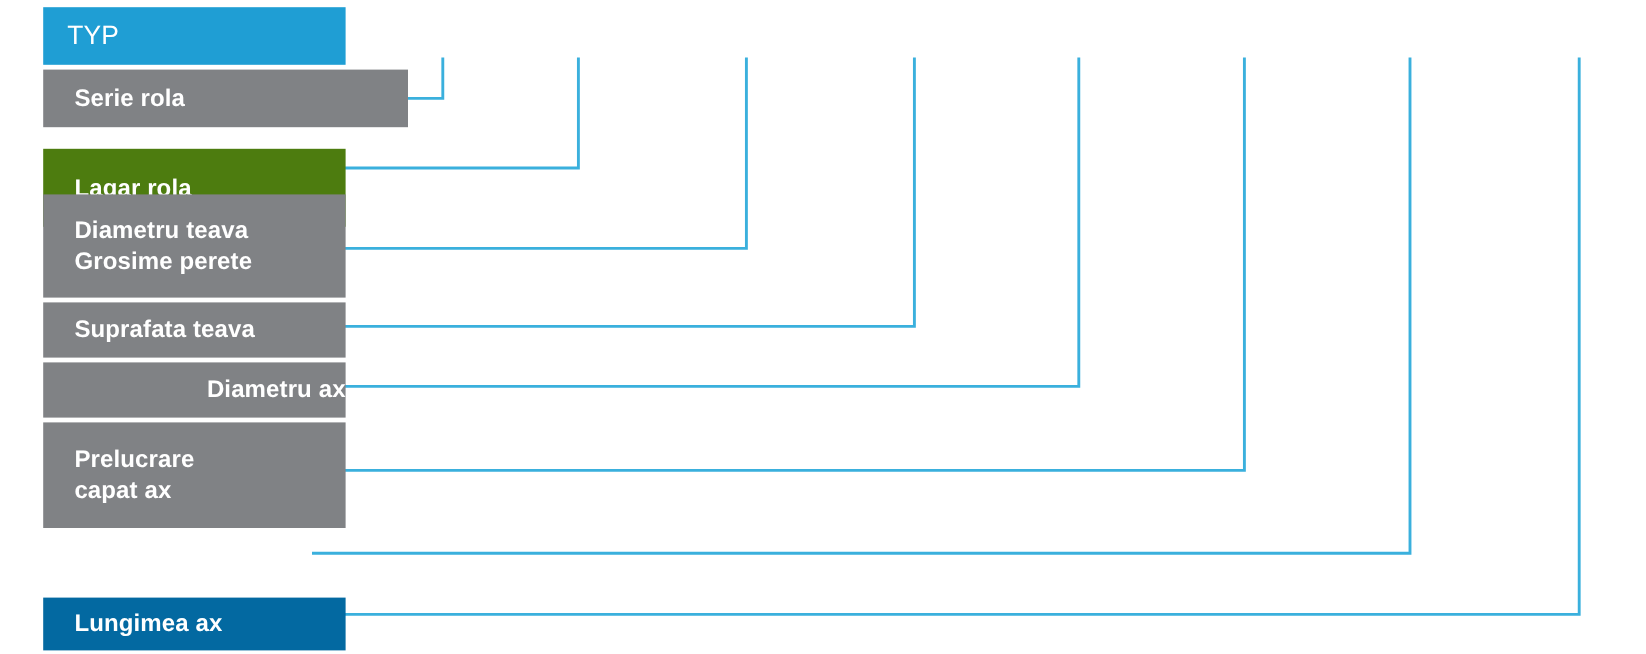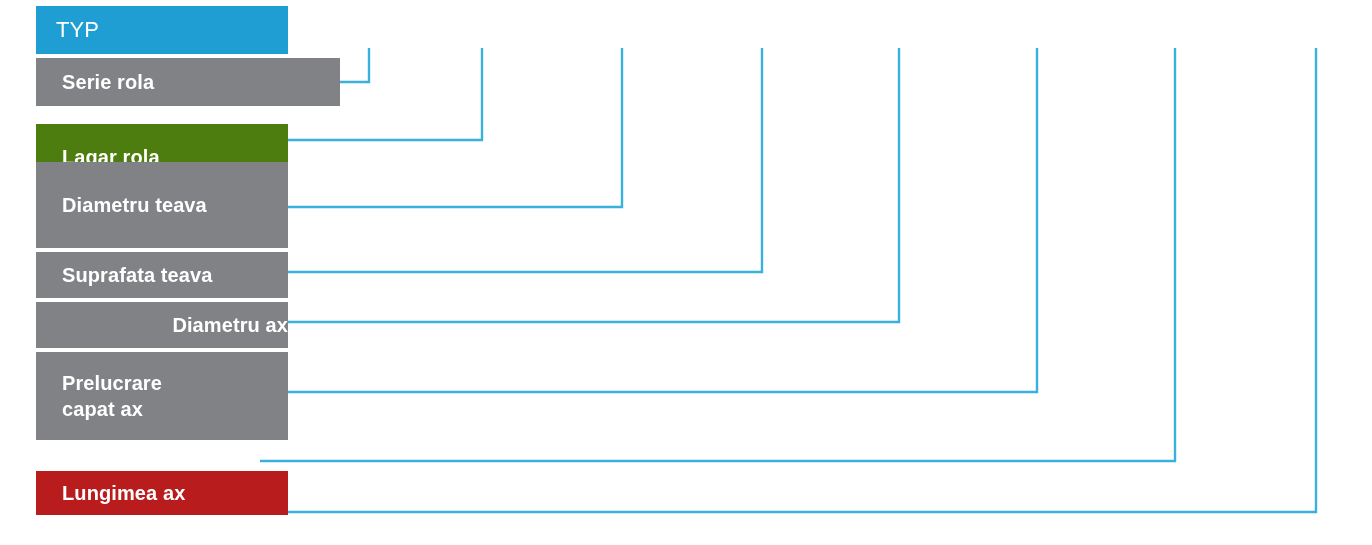--- a/index.html
+++ b/index.html
@@ -109,30 +109,31 @@
       <span class="label-line">TYP</span>
     </div>
   <div class="label-box" style="left: 8px; top: 58px; width: 304px; height: 48px; background: rgb(128, 130, 133); color: rgb(255, 255, 255);">
         <span class="label-line">Serie rola</span>
       </div>
       <div class="label-box" style="left: 8px; top: 124px; width: 252px; height: 65px; background: #4d7c0f; color: rgb(255, 255, 255);">
         <span class="label-line">Lagar rola</span>
       </div>
       <div class="label-box" style="left: 8px; top: 162px; width: 252px; height: 86px; background: rgb(128, 130, 133); color: rgb(255, 255, 255);">
         <span class="label-line">Diametru teava</span>
+        <span class="label-line">Grosime perete</span>
       </div>
       <div class="label-box" style="left: 8px; top: 252px; width: 252px; height: 46px; background: rgb(128, 130, 133); color: rgb(255, 255, 255);">
         <span class="label-line">Suprafata teava</span>
       </div>
       <div class="label-box" style="left: 8px; top: 302px; width: 252px; height: 46px; background: rgb(128, 130, 133); color: rgb(255, 255, 255); align-items: flex-end;">
         <span class="label-line">Diametru ax</span>
       </div>
       <div class="label-box" style="left: 8px; top: 352px; width: 252px; height: 88px; background: rgb(128, 130, 133); color: rgb(255, 255, 255);">
         <span class="label-line">Prelucrare</span>
         <span class="label-line">capat ax</span>
       </div>
-      <div class="label-box" style="left: 8px; top: 471px; width: 252px; height: 44px; background: #b91c1c; color: rgb(255, 255, 255);">
+      <div class="label-box" style="left: 8px; top: 498px; width: 252px; height: 44px; background: #0369a1; color: rgb(255, 255, 255);">
         <span class="label-line">Lungimea ax</span>
       </div>
     </div>
 
 
 </div>
 
 </body></html>

